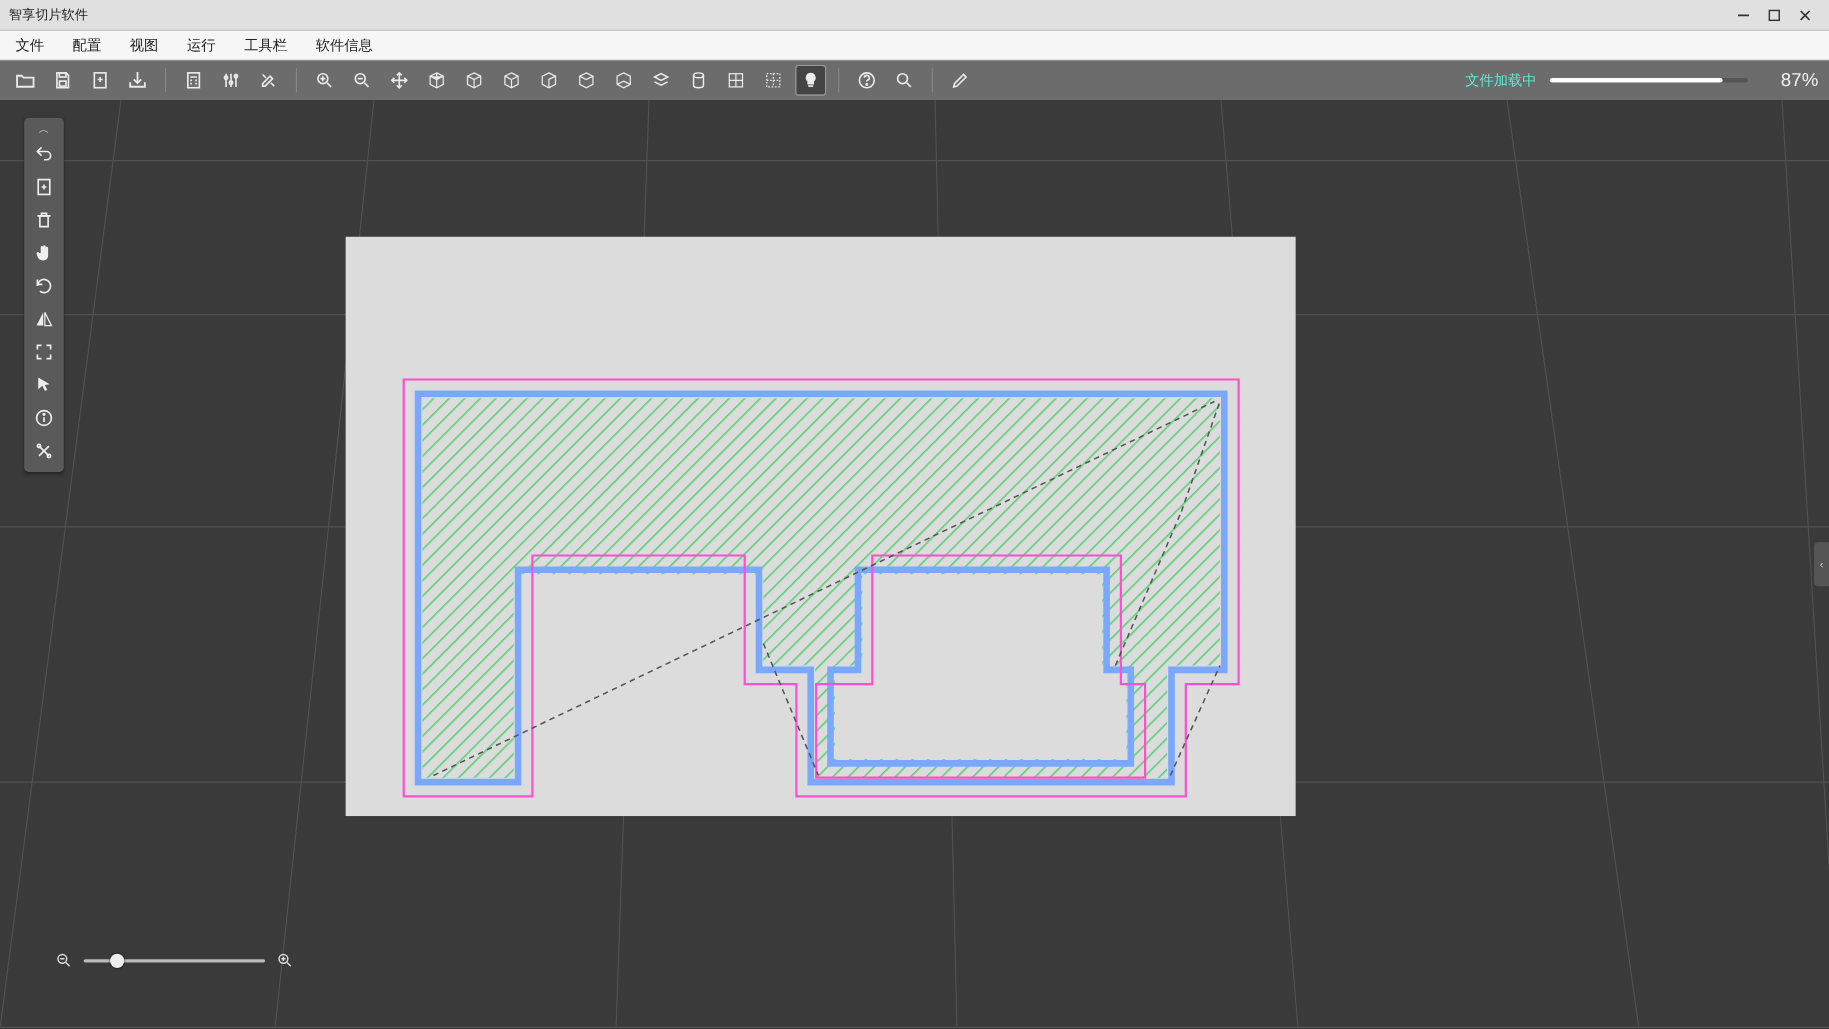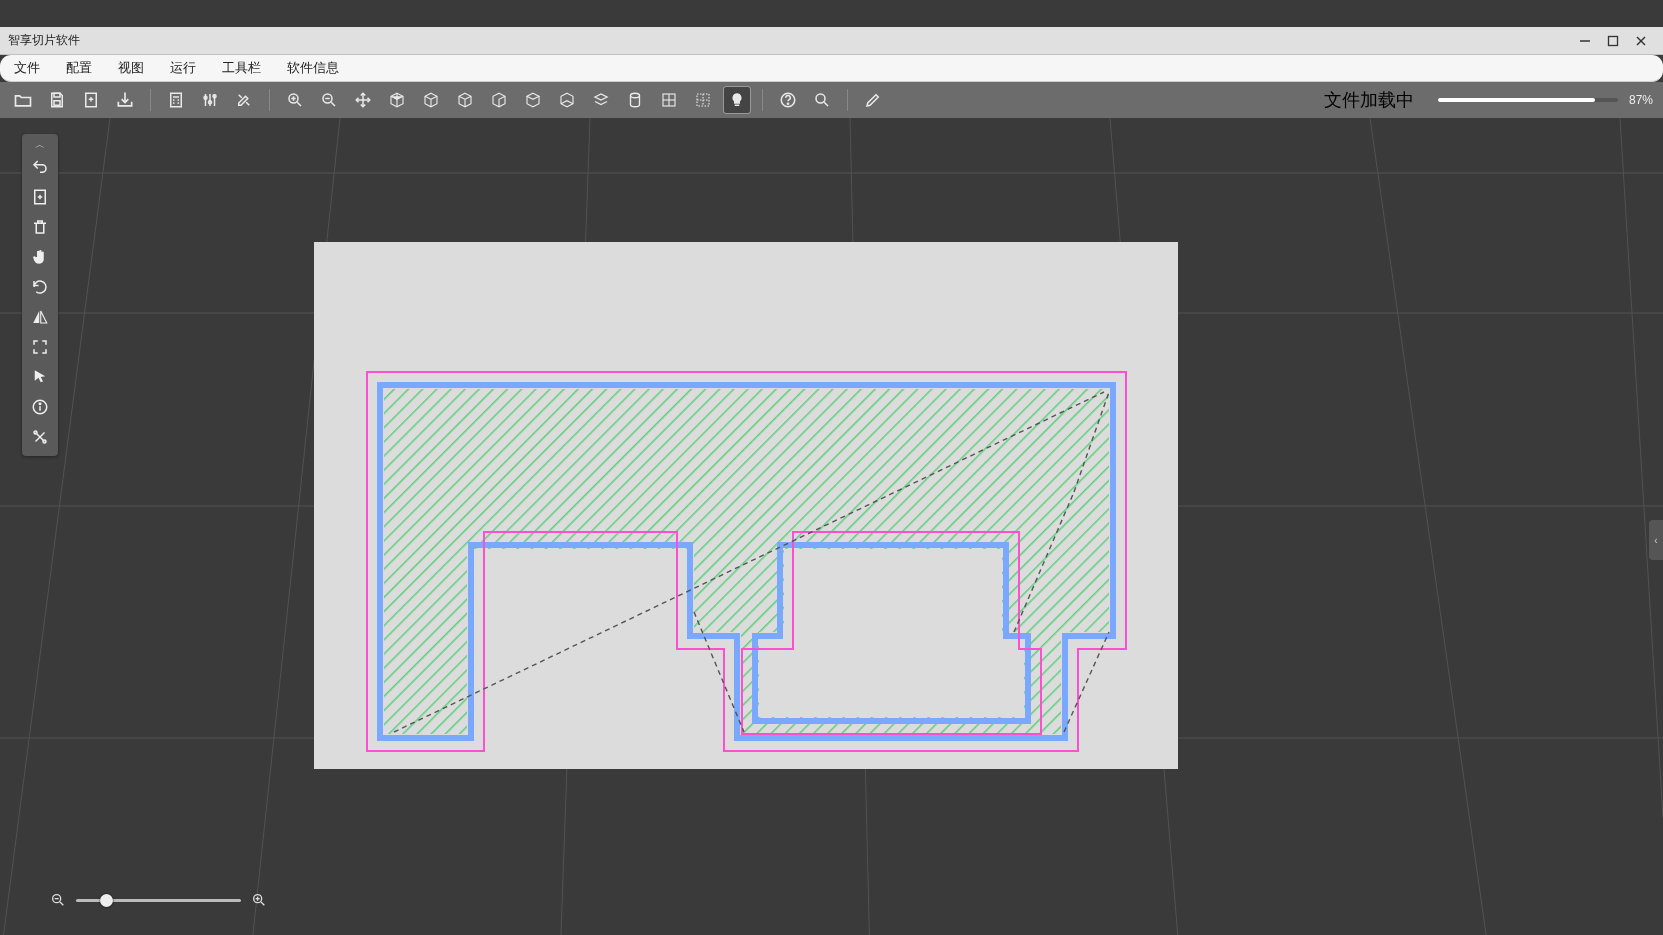--- a/index.html
+++ b/index.html
@@ -1,34 +1,34 @@
 <!DOCTYPE html>
 <html><head>
 <meta charset="utf-8">
 <style>
   * { box-sizing: border-box; margin: 0; padding: 0; }
   html, body { width: 1663px; height: 935px; font-family: "Microsoft YaHei", Arial, sans-serif; overflow: hidden; background: #3a3a3a; }
   
-  .titlebar { height: 28px; background: #e0e0e0; display: flex; align-items: center; padding: 0 8px; font-size: 12px; color: #222; border-bottom: 1px solid #c0c0c0; margin-top: 27px; }
+  .titlebar { height: 28px; background: #e0e0e0; display: flex; align-items: center; padding: 0 8px; font-size: 12px; color: #222; border-bottom: 1px solid #c0c0c0; }
   .titlebar .spacer { flex: 1; }
   .titlebar .win-btn { width: 28px; height: 20px; display:flex; align-items:center; justify-content:center; color:#333; cursor:pointer; }
   
-  .menubar { height: 27px; background: #f6f6f6; display: flex; align-items: center; padding: 0 10px; gap: 18px; font-size: 13px; color: #222; border-bottom: 1px solid #d0d0d0; border-radius: 11px; }
+  .menubar { height: 27px; background: #f6f6f6; display: flex; align-items: center; padding: 0 10px; gap: 18px; font-size: 13px; color: #222; border-bottom: 1px solid #d0d0d0; }
   .menubar .menu-item { cursor: pointer; padding: 2px 4px; }
   .menubar .menu-item.active { font-weight: normal; }
   
   .toolbar { height: 36px; background: #6c6c6c; display: flex; align-items: center; padding: 0 10px; gap: 8px; }
   .toolbar .tb-btn { width: 26px; height: 26px; display:flex; align-items:center; justify-content:center; color: #eaeaea; cursor:pointer; border-radius:2px; }
   .toolbar .tb-btn.active { background:#444; outline:1px solid #999; }
   .toolbar .tb-sep { width: 1px; height: 22px; background: #888; margin: 0 4px; }
   .toolbar .spacer { flex:1; }
-  .toolbar .progress-label { color:#000000; font-size:18px; margin-right:16px;}
+  .toolbar .progress-label { color:#5eead4; font-size:13px; margin-right:4px;}
   .toolbar .progress-track { width: 180px; height: 4px; background:#555; border-radius:2px; position:relative; }
   .toolbar .progress-fill { position:absolute; left:0; top:0; height:100%; background:#fff; border-radius:2px; }
-  .toolbar .progress-pct { color:#eee; font-size:12px; margin-left:3px;}
+  .toolbar .progress-pct { color:#eee; font-size:17px; margin-left:22px;}
   
   .workspace { position: relative; height: 844px; background: #3a3a3a; overflow:hidden; }
   
   .grid { position:absolute; inset:0; pointer-events:none; }
   .grid line { stroke:#525252; stroke-width:1; }
   
   .sidetool { position:absolute; left:22px; top:16px; width: 36px; background:#5a5a5a; border-radius:4px; padding:4px 0; display:flex; flex-direction:column; align-items:center; box-shadow:0 1px 3px rgba(0,0,0,.4); }
   .sidetool .collapse { color:#ddd; font-size:10px; height:14px; cursor:pointer; }
   .sidetool .st-btn { width:30px; height:30px; display:flex; align-items:center; justify-content:center; color:#eee; cursor:pointer; }
   

